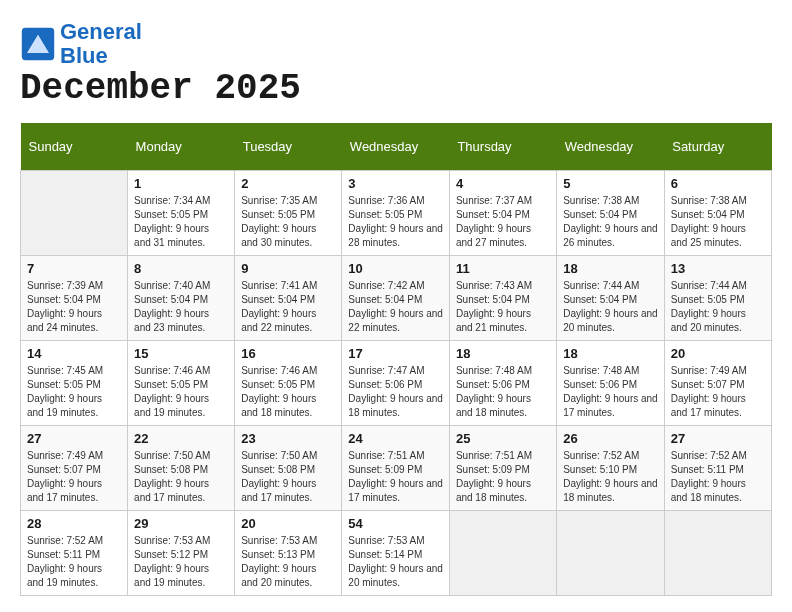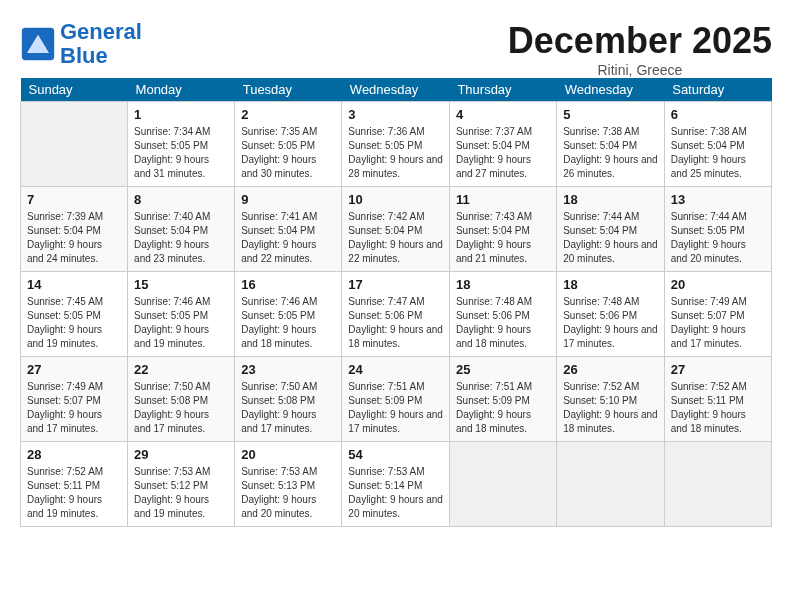--- a/index.html
+++ b/index.html
@@ -7,61 +7,63 @@
       font-family: Arial, sans-serif;
       background: #fff;
       width: 792px;
       min-height: 612px;
       padding: 20px;
     }
     .header {
       display: flex;
       justify-content: space-between;
       align-items: flex-start;
-      margin-bottom: 0;
+      margin-bottom: 14px;
+      flex-direction: column;
     }
     .logo {
       display: flex;
       align-items: center;
     }
     .logo-text {
       font-size: 22px;
       font-weight: bold;
       color: #1a1a1a;
       line-height: 1.1;
     }
     .logo-text span {
       color: #1a6abf;
     }
     .logo-icon {
       width: 36px;
       height: 36px;
       margin-right: 4px;
     }
     .title-block {
-      text-align: center;
+      text-align: left;
+      font-family: Liberation Mono, monospace;
     }
     .month-title {
       font-size: 36px;
       font-weight: bold;
       color: #1a1a1a;
     }
     .subtitle {
       font-size: 14px;
       color: #555;
     }
     table {
       width: 100%;
       border-collapse: collapse;
       font-size: 11px;
     }
     thead tr th {
-      background-color: #0369a1;
+      background-color: #4d7c0f;
       color: #fff;
-      padding: 4px 8px;
+      padding: 16px 8px;
       text-align: left;
       font-size: 13px;
       font-weight: normal;
     }
     tbody tr td {
       border: 1px solid #ccc;
       vertical-align: top;
       padding: 5px 6px;
       width: 108px;
       min-height: 80px;
@@ -100,21 +102,20 @@
     </svg>
     <div>
       <div class="logo-text">
         <span>General</span><br>
         <span>Blue</span>
       </div>
     </div>
   </div>
   <div class="title-block">
     <div class="month-title">December 2025</div>
-    <div class="subtitle">Ritini, Greece</div>
   </div>
 </div>
 
 <table>
   <thead>
     <tr>
     <th>Sunday</th>
         <th>Monday</th>
         <th>Tuesday</th>
         <th>Wednesday</th>

